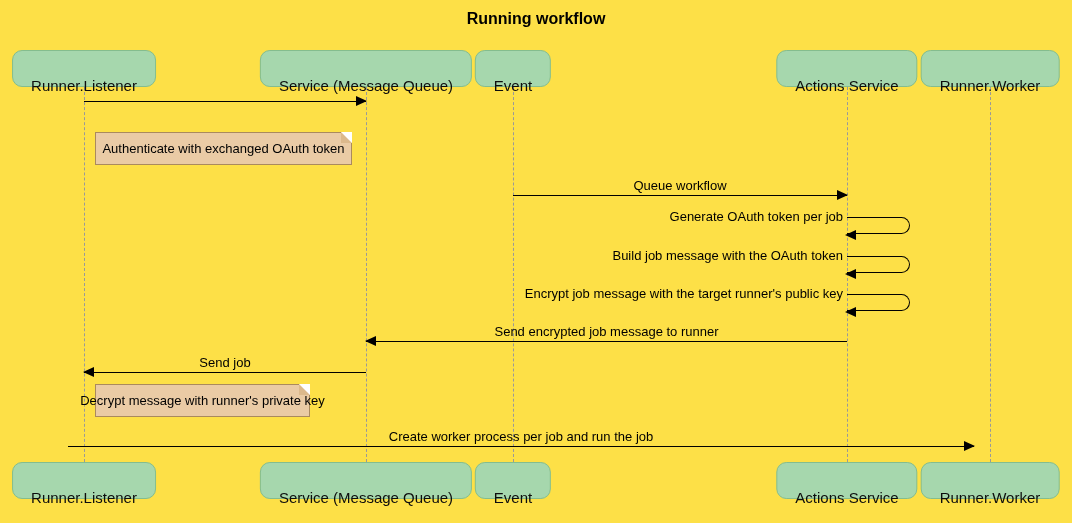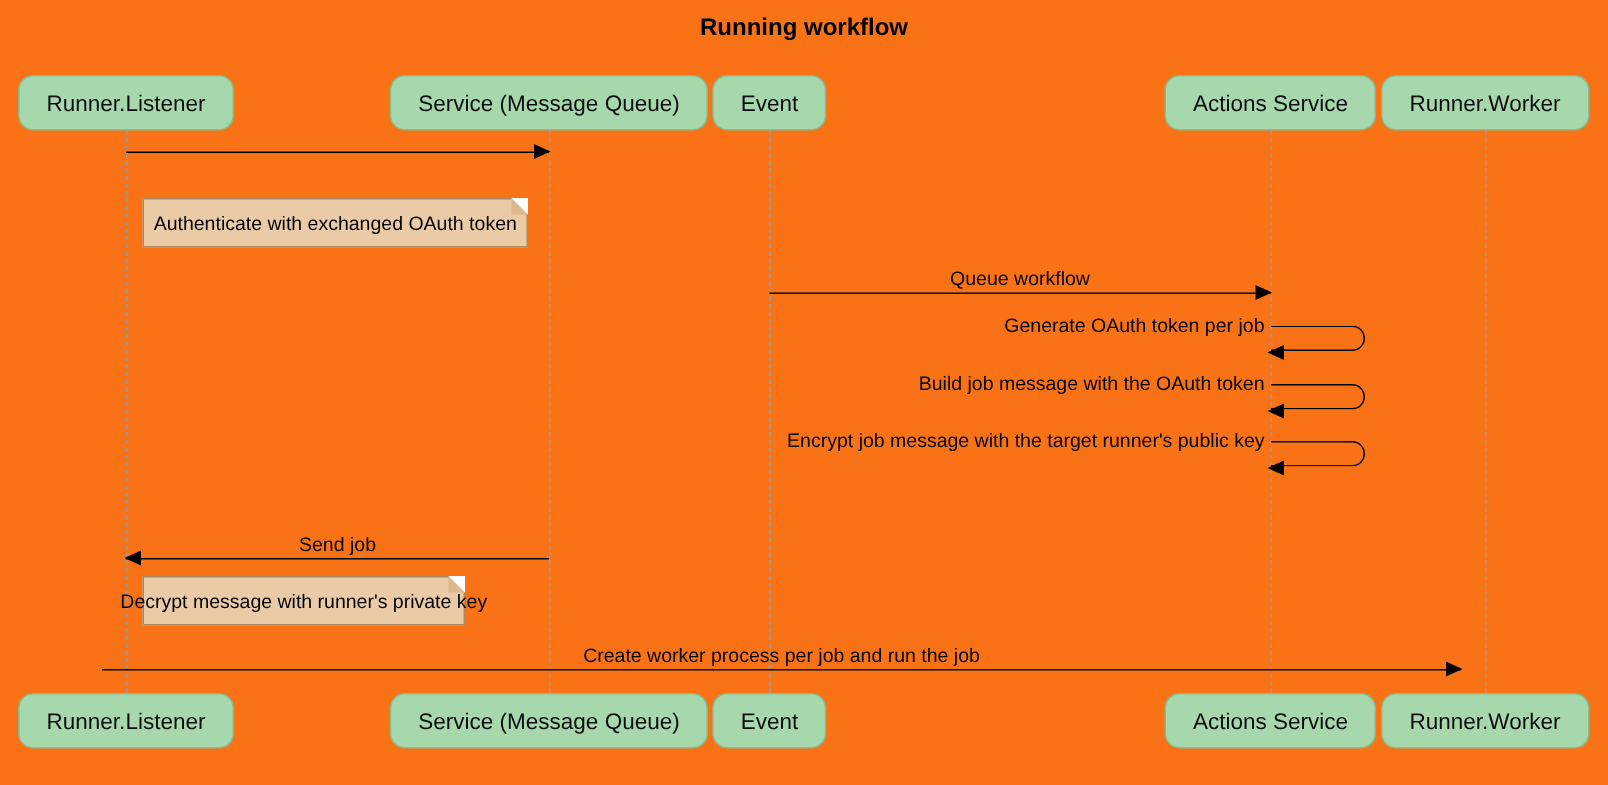--- a/index.html
+++ b/index.html
@@ -7,31 +7,31 @@
     --actor-border:#84bd8e;
     --note-fill:#eacba5;
     --note-border:#aa8a5e;
     --note-fold:#dcb98c;
     --lifeline:#999999;
     --line:#000000;
     --text:#111111;
   }
   html,body{margin:0;padding:0;background:#ffffff;}
   body{font-family:"Liberation Sans","DejaVu Sans",sans-serif;color:var(--text);}
-  .canvas{position:relative;width:1072px;height:523px;background:#f97316;overflow:hidden;}
+  .canvas{position:relative;width:1072px;height:523px;background:#fde047;overflow:hidden;}
 
   .title{position:absolute;left:0;top:10px;width:100%;text-align:center;
          font-size:16px;font-weight:bold;color:#000;}
 
   .lifeline{position:absolute;top:87px;height:375px;width:0;
             border-left:1px dashed var(--lifeline);}
 
   .actor{position:absolute;height:37px;line-height:37px;transform:translateX(-50%);
          background:var(--actor-fill);border:1px solid var(--actor-border);
-         border-radius:10px;padding:0 18px;font-size:15px;white-space:nowrap;
+         border-radius:10px;padding:16px 18px;font-size:15px;white-space:nowrap;
          text-align:center;color:#0d0d0d;box-sizing:border-box;}
   .actor.top{top:50px;}
   .actor.bottom{top:462px;}
 
   .msg{position:absolute;}
   .msg-label{font-size:13px;line-height:15px;text-align:center;white-space:nowrap;
              margin-bottom:2px;color:#000;}
   .msg-line{position:relative;height:0;border-top:1.5px solid var(--line);}
   .msg-line.arrow-right::after{content:"";position:absolute;right:-1px;top:-6px;
       width:0;height:0;border-left:11px solid var(--line);
@@ -91,20 +91,24 @@
 
   <div class="loop-label" style="right:229px;top:209px">Generate OAuth token per job</div>
   <div class="self-loop" style="left:847px;top:217px;width:63px"></div>
 
   <div class="loop-label" style="right:229px;top:248px">Build job message with the OAuth token</div>
   <div class="self-loop" style="left:847px;top:256px;width:63px"></div>
 
   <div class="loop-label" style="right:229px;top:286px">Encrypt job message with the target runner's public key</div>
   <div class="self-loop" style="left:847px;top:294px;width:63px"></div>
 
+  <div class="msg" style="left:366px;top:324px;width:481px">
+    <div class="msg-label">Send encrypted job message to runner</div>
+    <div class="msg-line arrow-left"></div>
+  </div>
 
   <div class="msg" style="left:84px;top:355px;width:282px">
     <div class="msg-label">Send job</div>
     <div class="msg-line arrow-left"></div>
   </div>
 
   <div class="note" style="left:95px;top:384px;width:215px">
     <span>Decrypt message with runner's private key</span>
   </div>
 

